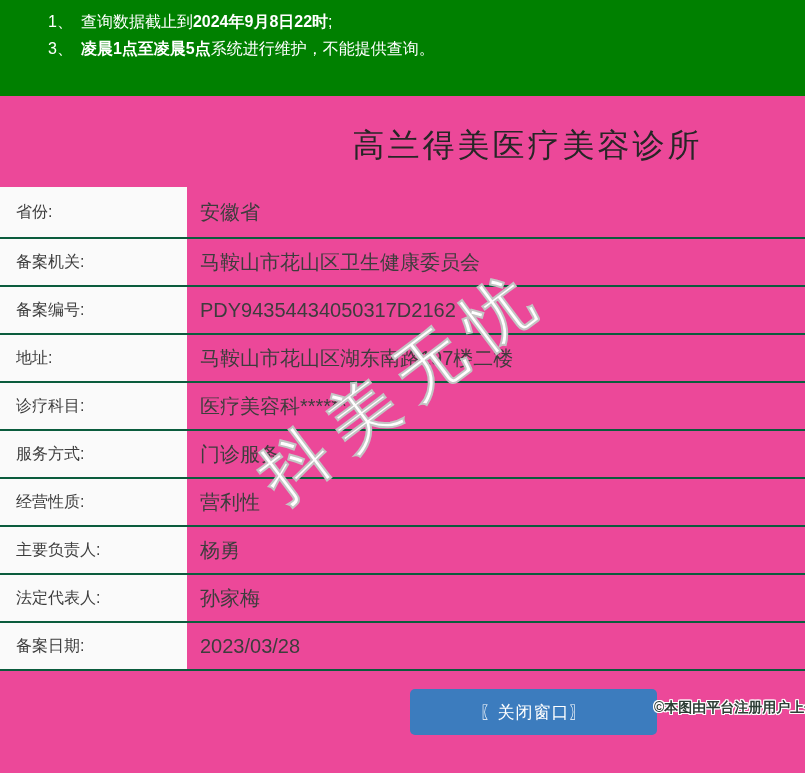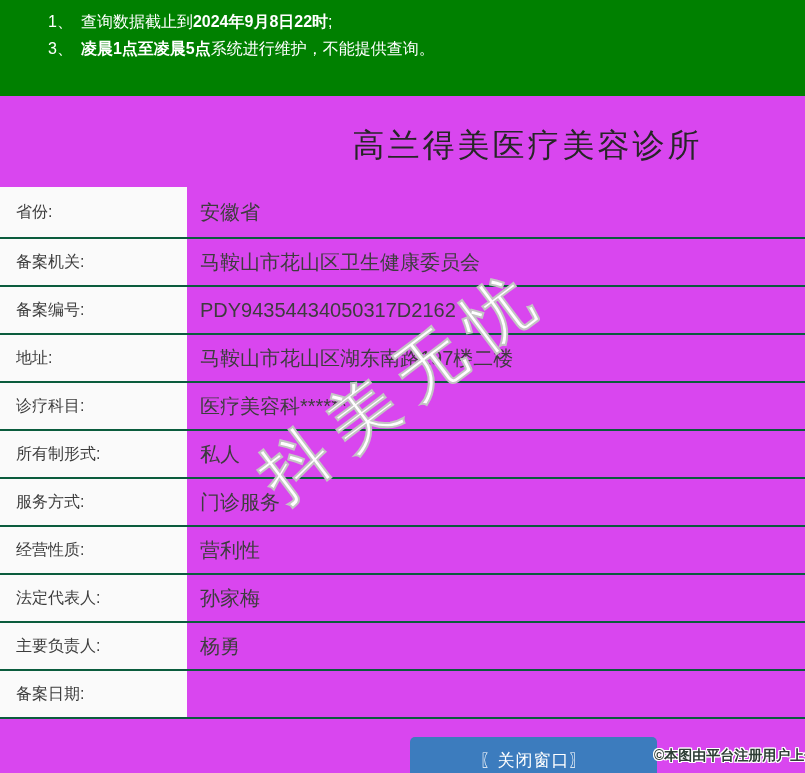--- a/index.html
+++ b/index.html
@@ -1,17 +1,17 @@
 <!DOCTYPE html>
 <html style="--header-green: #008000; --line-green: #0b5c3d; --label-bg: #fafafa; --button-blue: #3c7cbe;"><head>
 <meta charset="utf-8">
 <style>
   html,body{margin:0;padding:0;}
   body{font-family:"Liberation Sans","DejaVu Sans",sans-serif;}
-  #page{position:relative;width:805px;height:773px;background:#d946ef;overflow:hidden;}
+  #page{position:relative;width:805px;height:773px;background:#ec4899;overflow:hidden;}
 
   
   .notice{background:var(--header-green,#008000);color:#fff;height:96px;box-sizing:border-box;
           padding:8px 10px 0 48px;font-size:16px;}
   .notice-line{line-height:27px;white-space:nowrap;}
   .notice-line .num{margin-right:8px;}
   .notice-line b{font-weight:bold;}
 
   
   .page-title{margin-top:28px;padding-left:250px;text-align:center;
@@ -67,41 +67,38 @@
     </div>
     <div class="row">
       <div class="lbl">地址:</div>
       <div class="val">马鞍山市花山区湖东南路197楼二楼</div>
     </div>
     <div class="row">
       <div class="lbl">诊疗科目:</div>
       <div class="val">医疗美容科******</div>
     </div>
     <div class="row">
-      <div class="lbl">所有制形式:</div>
-      <div class="val">私人</div>
-    </div>
-    <div class="row">
       <div class="lbl">服务方式:</div>
       <div class="val">门诊服务</div>
     </div>
     <div class="row">
       <div class="lbl">经营性质:</div>
       <div class="val">营利性</div>
     </div>
     <div class="row">
+      <div class="lbl">主要负责人:</div>
+      <div class="val">杨勇</div>
+    </div>
+    <div class="row">
       <div class="lbl">法定代表人:</div>
       <div class="val">孙家梅</div>
     </div>
     <div class="row">
-      <div class="lbl">主要负责人:</div>
-      <div class="val">杨勇</div>
-    </div>
-    <div class="row">
       <div class="lbl">备案日期:</div>
+      <div class="val">2023/03/28</div>
     </div>
   </div>
 
   <div class="footer">
     <button class="close-btn">〖关闭窗口〗</button>
     <span class="credit">©本图由平台注册用户上传</span>
   </div>
 
   <div class="watermark">抖美无忧</div>
 

